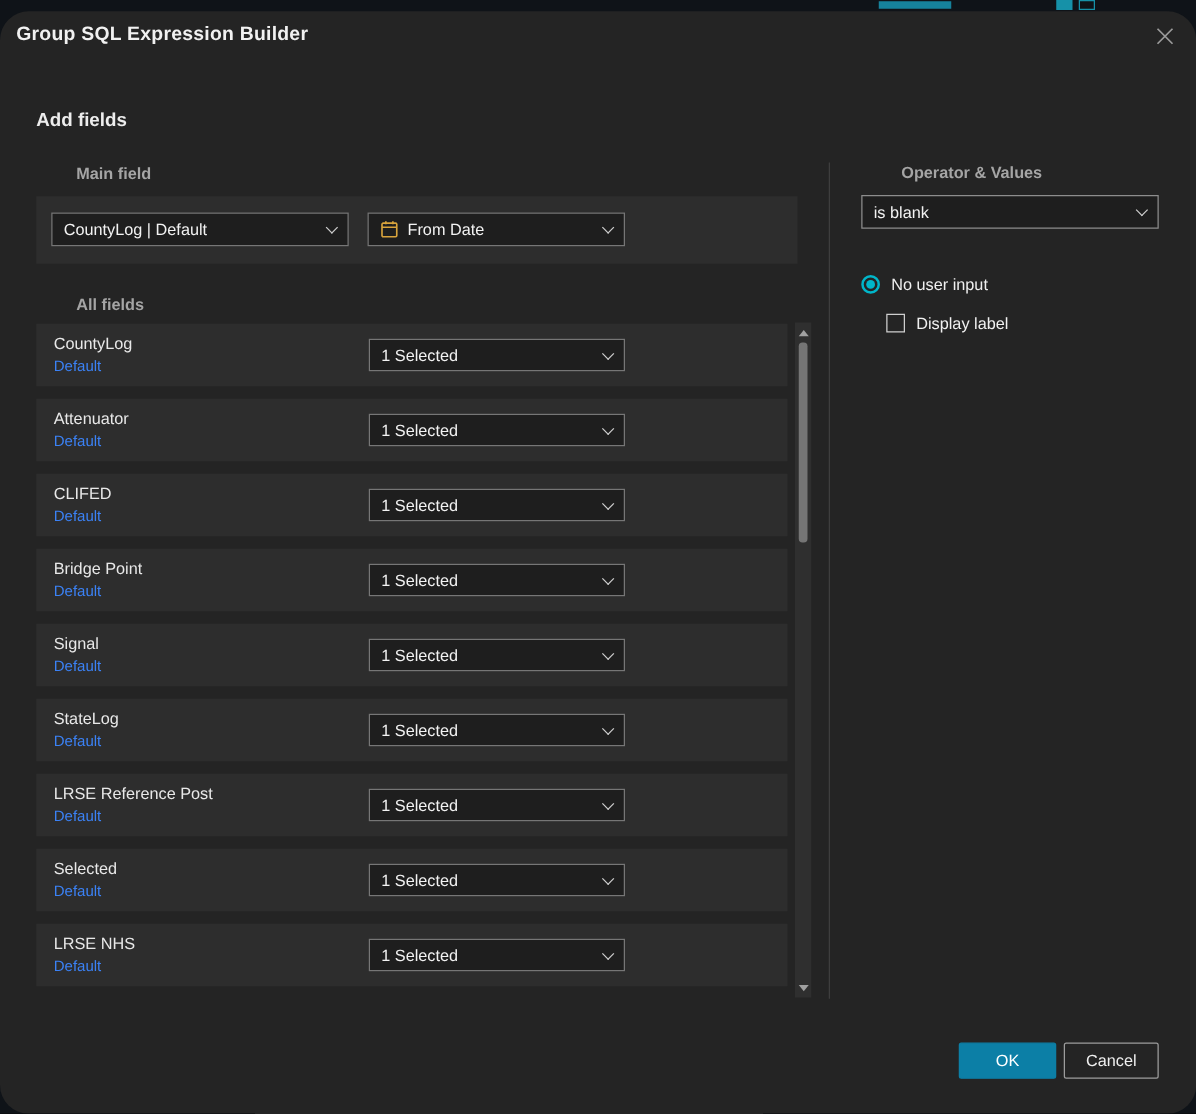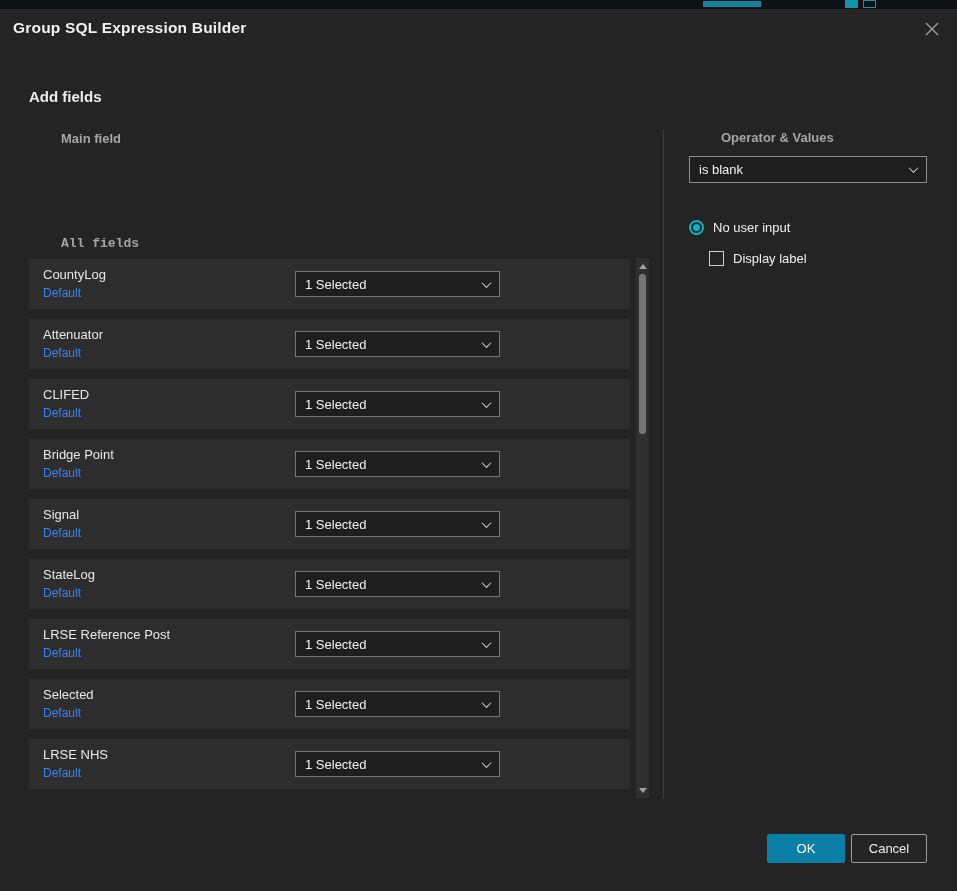--- a/index.html
+++ b/index.html
@@ -14,29 +14,29 @@
     background:#0f1318;
     font-family:"Liberation Sans","DejaVu Sans",sans-serif;
     -webkit-font-smoothing:antialiased;
   }
   
   .backdrop-strip{position:absolute;left:0;top:0;width:957px;height:9px;}
   .bg-art1{position:absolute;left:703px;top:1px;width:58px;height:6px;background:#1796b4;opacity:.85;}
   .bg-art2{position:absolute;left:845px;top:0;width:13px;height:8px;background:#17a0b8;opacity:.9;}
   .bg-art3{position:absolute;left:863px;top:0;width:13px;height:8px;border:1.5px solid #17a0b8;opacity:.9;}
 
-  .dialog{position:absolute;left:0;top:9px;width:957px;height:882px;background:#242424;}
+  .dialog{position:absolute;left:0;top:9px;width:957px;height:882px;background:#242424;border-radius:23px;}
 
   .dialog-title{position:absolute;left:13px;top:10px;font-size:15.5px;font-weight:700;color:#f1f1f1;letter-spacing:.2px;}
   .close-btn{position:absolute;right:15px;top:10px;width:20px;height:20px;cursor:pointer;color:#9a9a9a;display:flex;align-items:center;justify-content:center;}
 
   .section-heading{position:absolute;left:29px;top:79px;font-size:15px;font-weight:700;color:#ededed;}
   .sub-label{font-size:13px;font-weight:700;color:#a5a5a5;padding-left:32px;}
   .main-field-label{position:absolute;left:29px;top:122px;}
-  .all-fields-label{position:absolute;left:29px;top:227px;font-family:Liberation Mono, monospace;}
+  .all-fields-label{position:absolute;left:29px;top:227px;}
 
   .main-field-box{position:absolute;left:29px;top:148px;width:609px;height:54px;background:#2d2d2d;}
 
   .dropdown{
     display:flex;align-items:center;gap:7px;
     background:#1e1e1e;border:1px solid #767676;
     color:#f2f2f2;font-size:13px;padding:0 9px;cursor:pointer;
   }
   .dropdown .dd-text{flex:1;white-space:nowrap;overflow:hidden;}
   .caret{width:7px;height:7px;border-right:1.5px solid #cfcfcf;border-bottom:1.5px solid #cfcfcf;transform:rotate(45deg) translate(-1px,-1px);flex:0 0 auto;}
@@ -94,20 +94,38 @@
       <svg width="14" height="14" viewBox="0 0 14 14">
         <line x1="1" y1="1" x2="13" y2="13" stroke="currentColor" stroke-width="1.4"></line>
         <line x1="13" y1="1" x2="1" y2="13" stroke="currentColor" stroke-width="1.4"></line>
       </svg>
     </div>
 
     <div class="section-heading">Add fields</div>
 
     <div class="sub-label main-field-label">Main field</div>
 
+    <div class="main-field-box">
+      <div class="dropdown dd-layer">
+        <span class="dd-text">CountyLog | Default</span>
+        <span class="caret"></span>
+      </div>
+      <div class="dropdown dd-field">
+        <span class="calendar-icon">
+          <svg width="15" height="15" viewBox="0 0 16 16">
+            <rect x="1.7" y="2.7" width="12.6" height="11.6" rx="1" fill="none" stroke="currentColor" stroke-width="1.4"></rect>
+            <line x1="1.7" y1="6.2" x2="14.3" y2="6.2" stroke="currentColor" stroke-width="1.4"></line>
+            <line x1="5" y1="1" x2="5" y2="3.6" stroke="currentColor" stroke-width="1.4"></line>
+            <line x1="11" y1="1" x2="11" y2="3.6" stroke="currentColor" stroke-width="1.4"></line>
+          </svg>
+        </span>
+        <span class="dd-text">From Date</span>
+        <span class="caret"></span>
+      </div>
+    </div>
 
     <div class="sub-label all-fields-label">All fields</div>
 
     <div class="all-fields-list">
       <div class="field-row">
         <div class="row-name">CountyLog</div>
         <div class="row-sub">Default</div>
         <div class="dropdown">
           <span class="dd-text">1 Selected</span>
           <span class="caret"></span>

